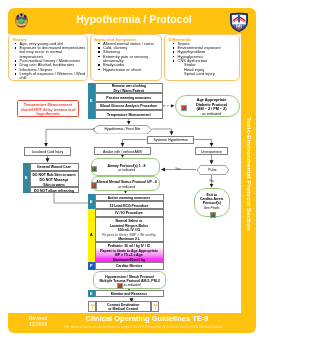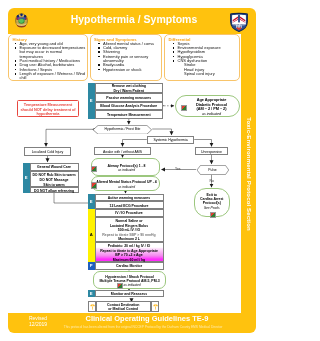--- a/index.html
+++ b/index.html
@@ -133,21 +133,21 @@
   .note{position:absolute;box-sizing:border-box;border:0.8px solid #E8473F;background:#fff;text-align:center;color:#E8473F;font-weight:bold;font-size:3.9px;line-height:4.6px;letter-spacing:-0.05px;}
   .lbl{position:absolute;font-size:3.8px;color:#333;}
   svg.ov{position:absolute;left:0;top:0;width:264px;height:341px;pointer-events:none;}
 </style>
 </head>
 <body>
 
 <div id="page">
 
   <div id="banner">
-    <div id="banner-title">Hypothermia / Symptoms</div>
+    <div id="banner-title">Hypothermia / Protocol</div>
   </div>
 
   <svg id="badge" viewBox="0 0 24 28">
     <ellipse cx="12" cy="15" rx="11" ry="12.5" fill="#C8A64B"></ellipse>
     <ellipse cx="12" cy="15" rx="11" ry="12.5" fill="none" stroke="#6b5a1e" stroke-width="1.2"></ellipse>
     <ellipse cx="4.6" cy="11.5" rx="2.3" ry="2.6" fill="#B02020"></ellipse>
     <ellipse cx="19.4" cy="11.5" rx="2.3" ry="2.6" fill="#B02020"></ellipse>
     <ellipse cx="5.6" cy="7.4" rx="2.5" ry="2.6" fill="#13246B"></ellipse>
     <ellipse cx="12" cy="4.6" rx="2.6" ry="2.5" fill="#13246B"></ellipse>
     <ellipse cx="18.4" cy="7.4" rx="2.5" ry="2.6" fill="#13246B"></ellipse>

